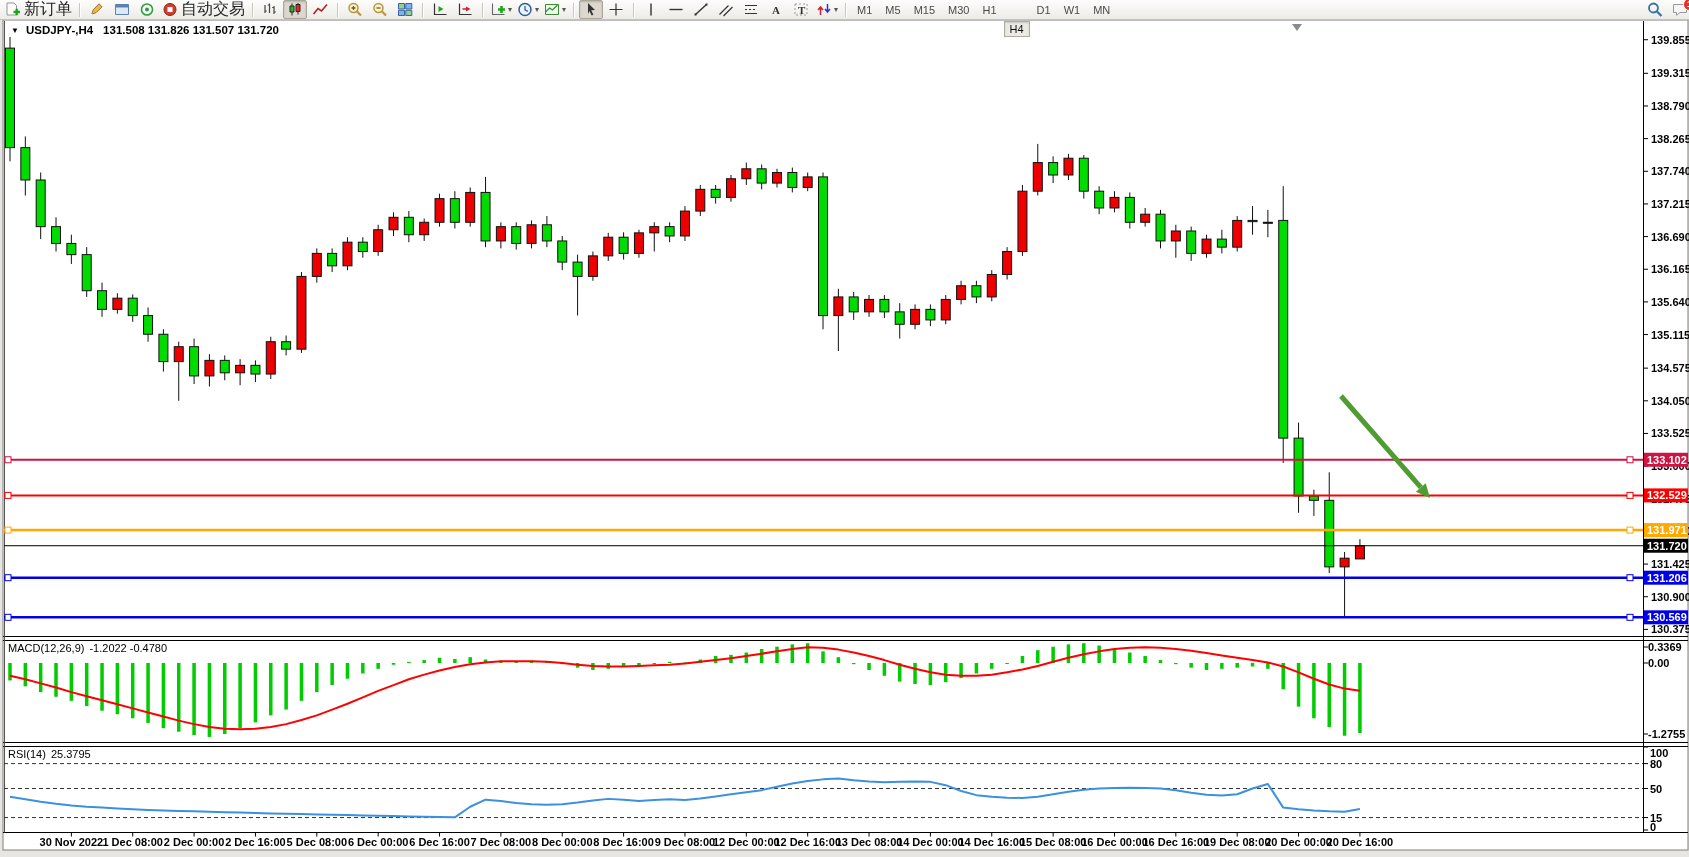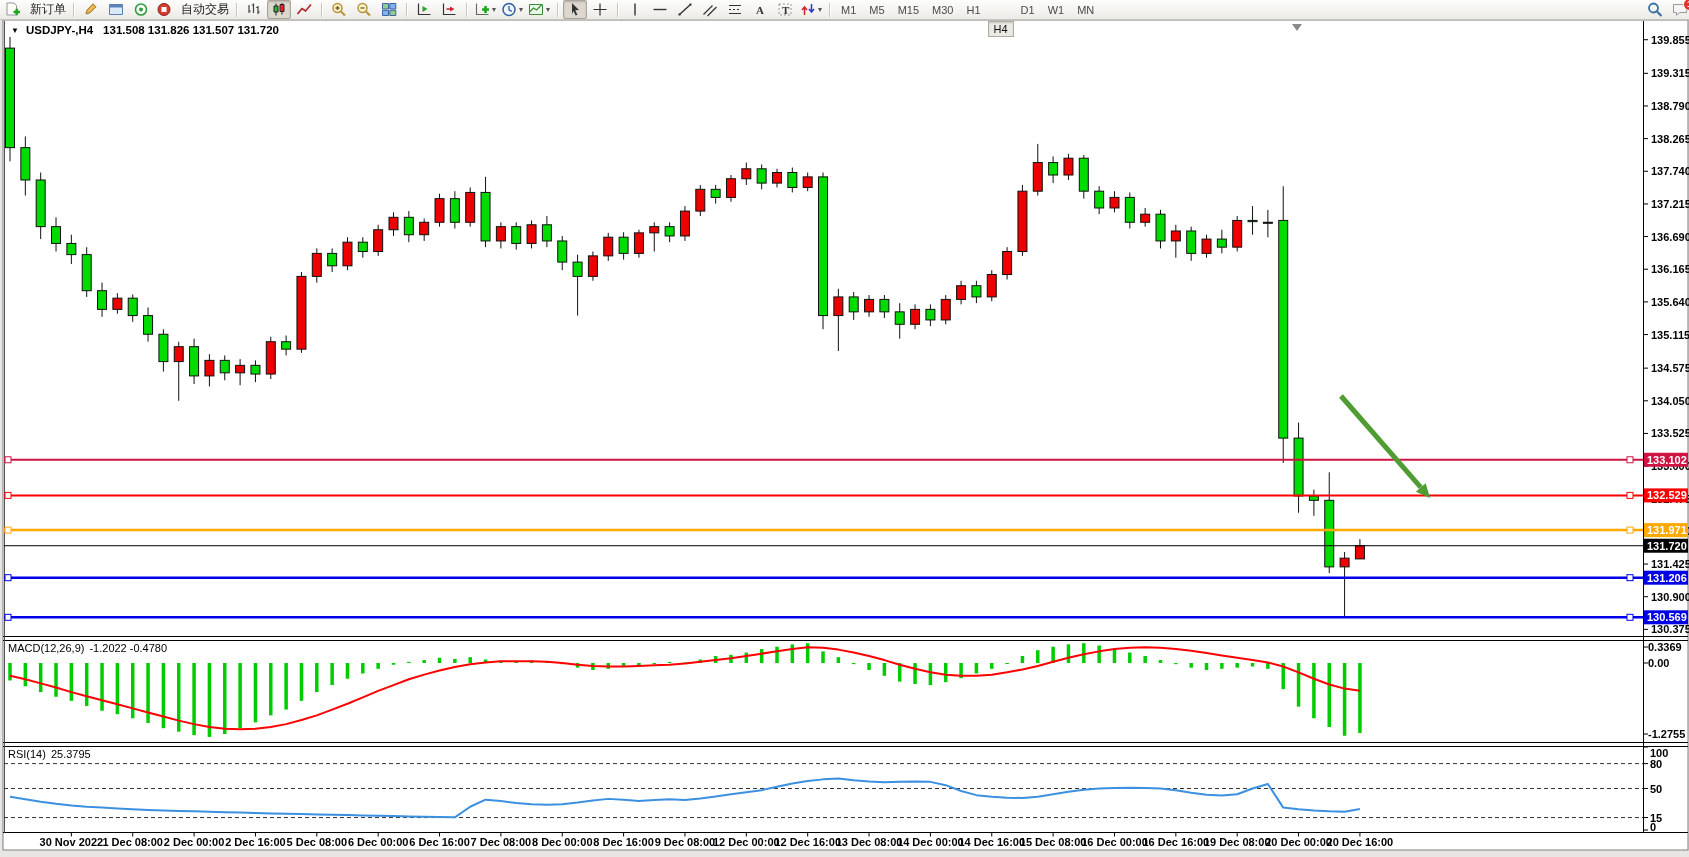--- a/index.html
+++ b/index.html
@@ -12,21 +12,21 @@
     position:absolute;top:0;left:0;width:1689px;height:19px;
     background:linear-gradient(#fdfdfc,#ecebe7);
     border-bottom:1px solid #c6c3bc;
     display:flex;align-items:center;padding:0 3px;gap:1px;z-index:5;
     font-size:12px;color:#222;white-space:nowrap;
   }
   .tb-sep{width:1px;height:14px;background:#c9c6bf;box-shadow:1px 0 0 #fff;margin:0 4px;flex:0 0 auto;}
   .tbi{height:17px;min-width:20px;display:inline-flex;align-items:center;justify-content:center;
        border:1px solid transparent;border-radius:2px;padding:0 1px;flex:0 0 auto;position:relative;}
   .tbi.active{background:#dcd8ce;border-color:#a9a59a;box-shadow:inset 0 1px 2px rgba(0,0,0,.18);}
-  .tbi .lbl{margin-left:9px;font-size:12px;}
+  .tbi .lbl{margin-left:3px;font-size:16px;}
   .caret{font-size:8px;color:#555;margin-left:2px;}
   .tf{padding:1px 5px;font-size:11px;font-weight:400;color:#4a4a4a;border:1px solid transparent;flex:0 0 auto;}
   .tf.active{background:#eceae4;border:1px solid #b0aca1;color:#111;box-shadow:inset 0 1px 2px rgba(0,0,0,.15);margin-top:38px;}
   .flexsp{flex:1 1 auto;}
   .nbadge{position:absolute;top:-3px;right:-5px;background:#e03228;color:#fff;font-size:9px;font-weight:700;
           border-radius:7px;padding:0 3px;line-height:11px;border:1px solid #fff;}
   
   .chartwrap{position:absolute;top:0;left:0;width:1689px;height:857px;}
   svg text{font-family:"Liberation Sans",sans-serif;}
   .ax{font-size:11px;font-weight:700;fill:#000;}

